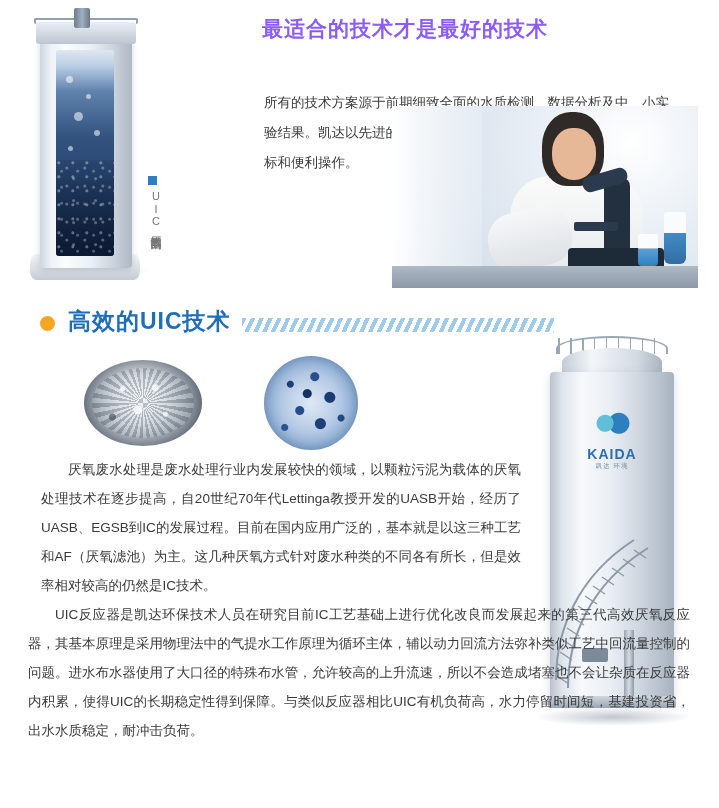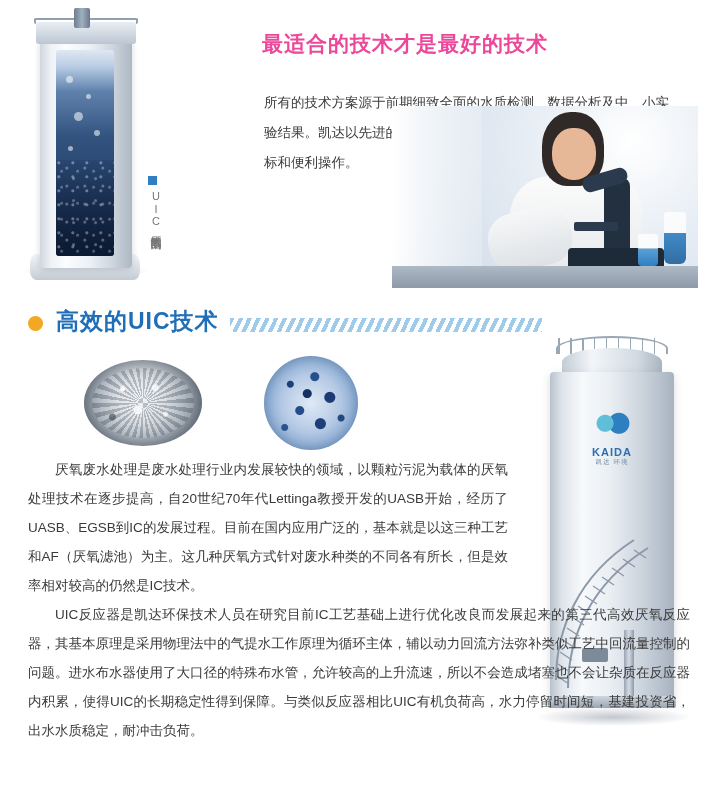--- a/index.html
+++ b/index.html
@@ -139,24 +139,24 @@
     top: 168px;
     width: 9px;
     height: 9px;
     background: #2f7fc1;
   }
 
   
   .headline {
     position: absolute;
     left: 262px;
-    top: 30px;
+    top: 15px;
     font-size: 21px;
     font-weight: bold;
-    color: #ec4899;
+    color: #8b5cf6;
     letter-spacing: 1px;
     text-align: right;
   }
   .intro-text {
     position: absolute;
     left: 264px;
     top: 88px;
     width: 418px;
     font-size: 13.5px;
     line-height: 30px;
@@ -260,21 +260,21 @@
   }
   .lab-bench {
     position: absolute;
     left: 0; bottom: 0; width: 100%; height: 22px;
     background: linear-gradient(to bottom, #aeb9c6, #8d99a8);
   }
 
   
   .section-heading {
     position: absolute;
-    left: 28px;
+    left: 40px;
     top: 306px;
     width: 640px;
     height: 38px;
   }
   .heading-dot {
     position: absolute;
     left: 0;
     top: 10px;
     width: 15px;
     height: 15px;
@@ -414,21 +414,21 @@
     height: 58px;
     text-align: center;
   }
   .reactor-logo-mark {
     width: 46px; height: 34px;
     margin: 0 auto 4px;
     background: radial-gradient(circle at 35% 45%, #5fbfd8 0 8px, transparent 9px),
                 radial-gradient(circle at 65% 45%, #2d7fc0 0 10px, transparent 11px);
   }
   .reactor-logo-text {
-    font-size: 11px;
+    font-size: 14px;
     color: #2b6fb0;
     letter-spacing: 1px;
     font-weight: bold;
   }
   .reactor-logo-sub {
     font-size: 6.5px;
     color: #6f8aa6;
     letter-spacing: 1px;
   }
   .reactor-stair {
@@ -476,20 +476,21 @@
     line-height: 29px;
     color: #3a3a3a;
     text-align: justify;
   }
   .body-copy p {
     margin: 0;
     text-indent: 2em;
   }
   .body-copy p.narrow {
     width: 480px;
+    margin-left: 13px;
   }
 </style>
 </head>
 <body>
 
 <div class="top-section">
 
   <div class="tank-figure">
     <div class="tank-shadow"></div>
     <div class="tank-pedestal"></div>

